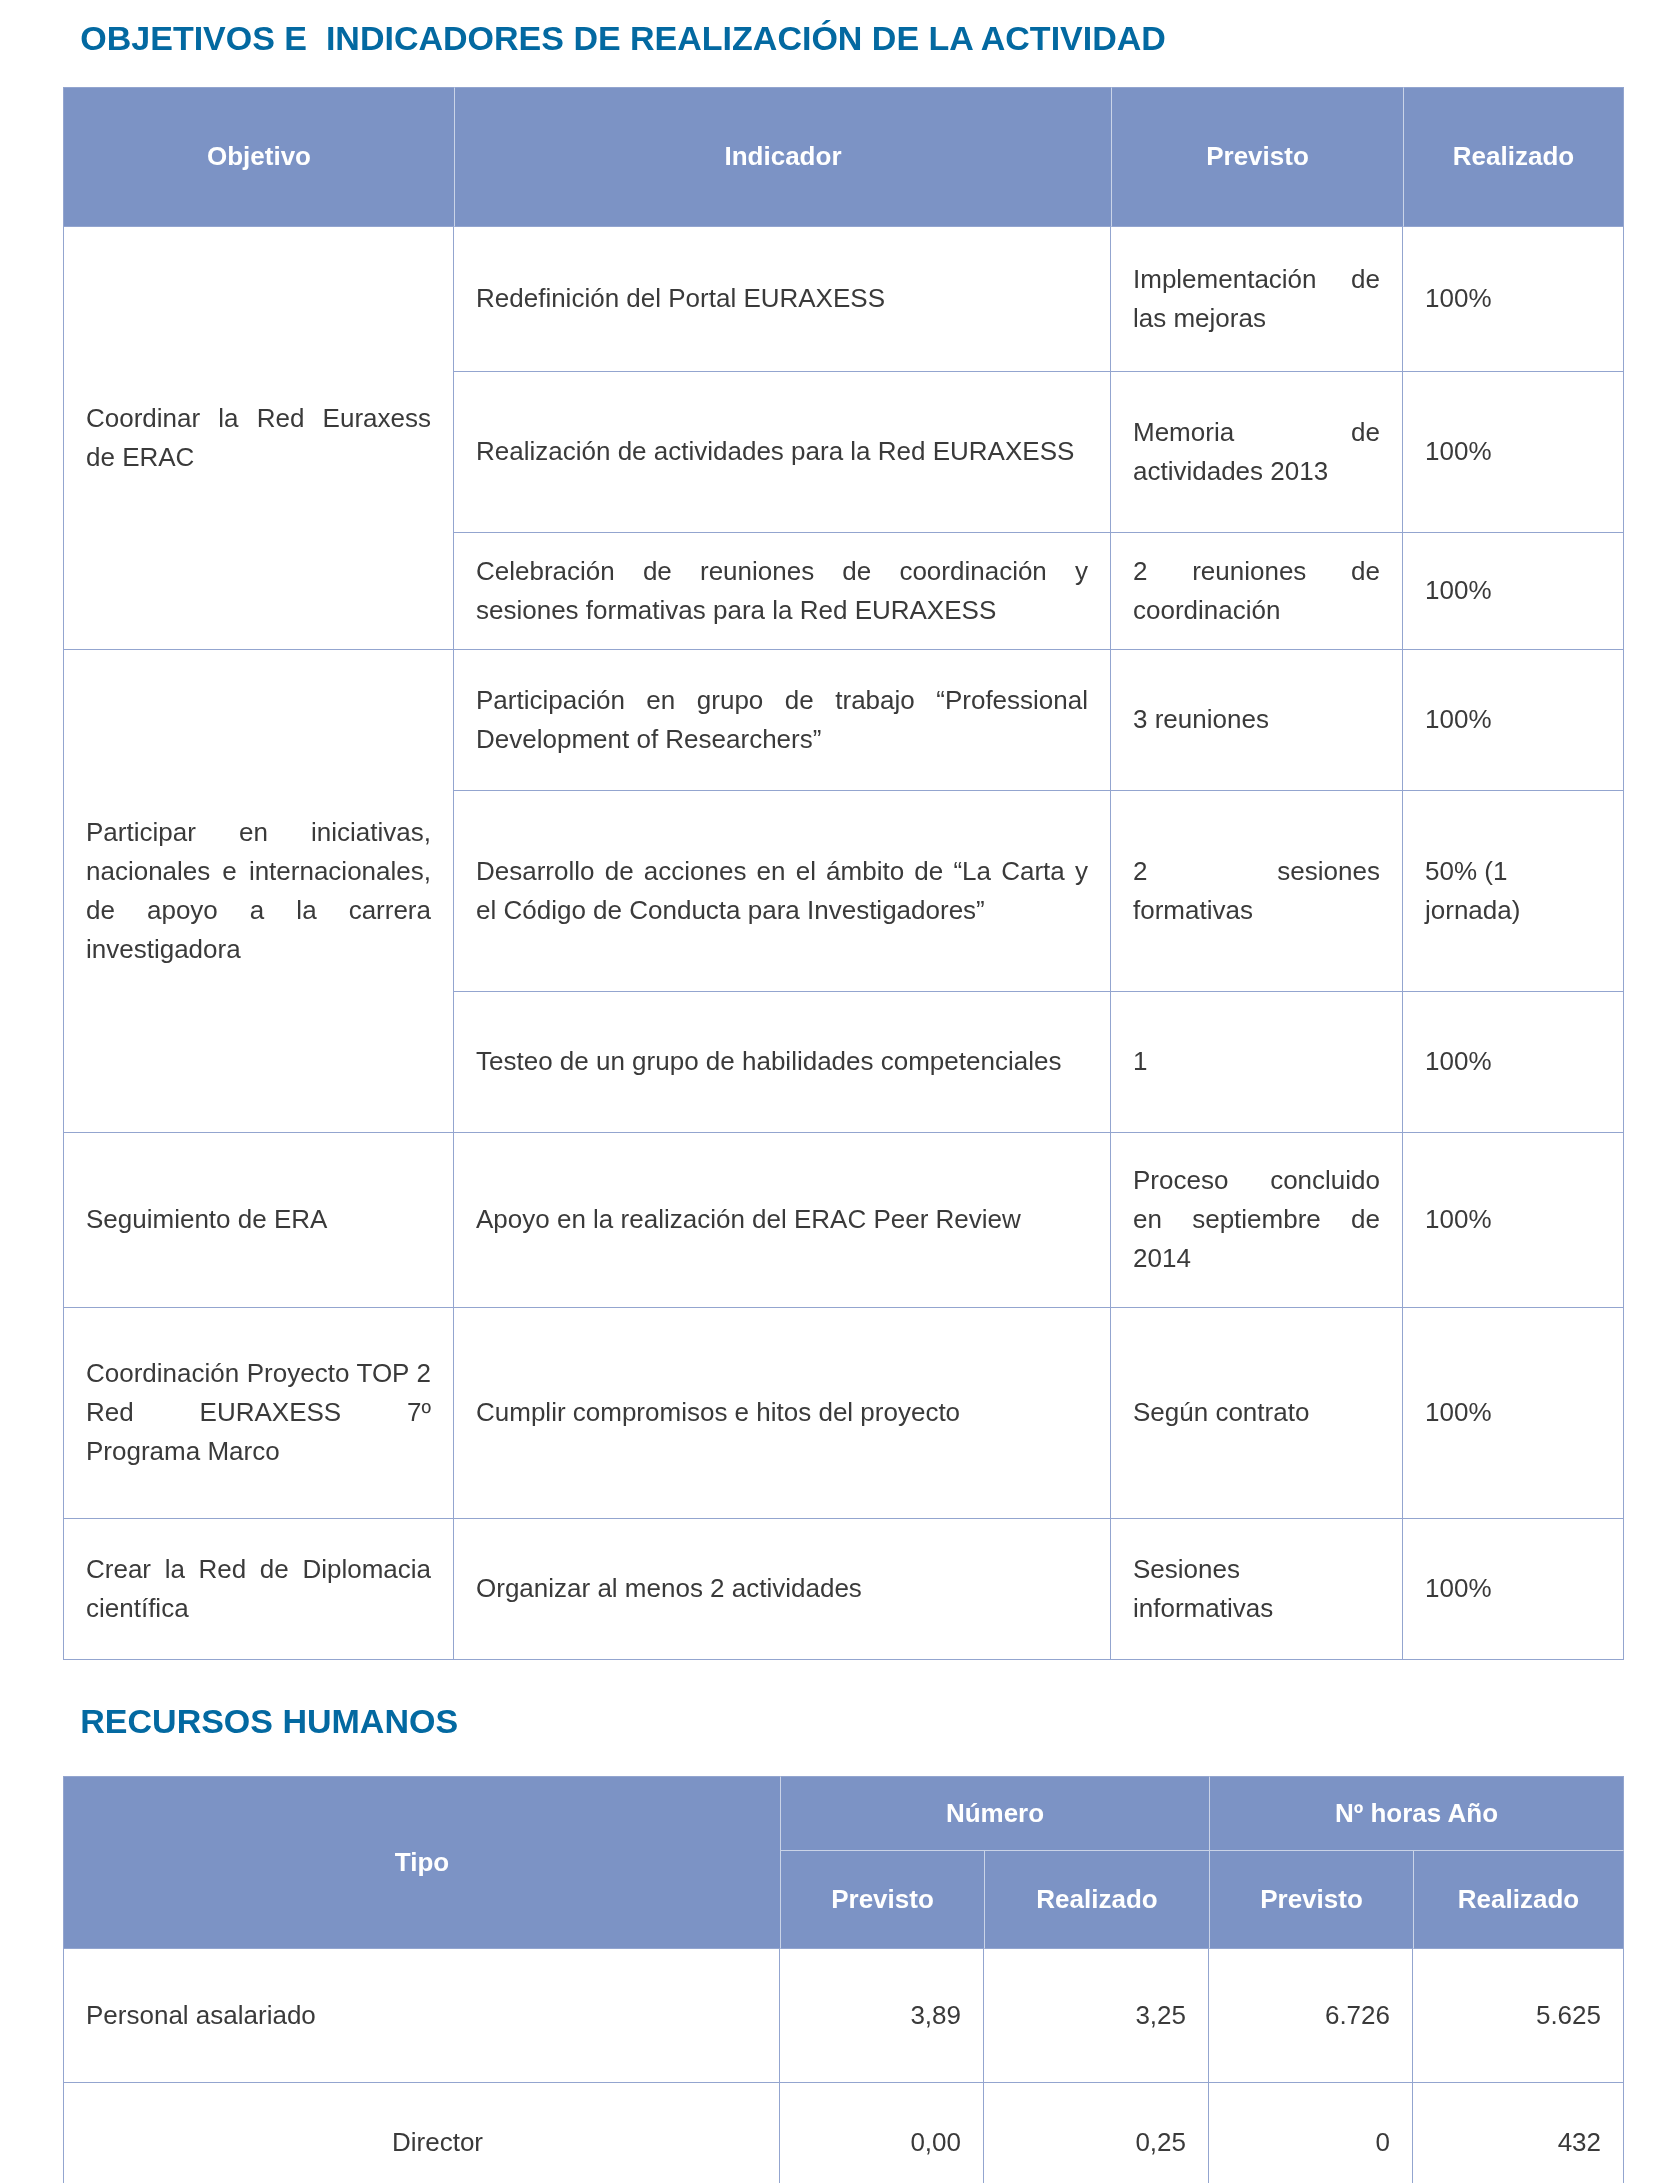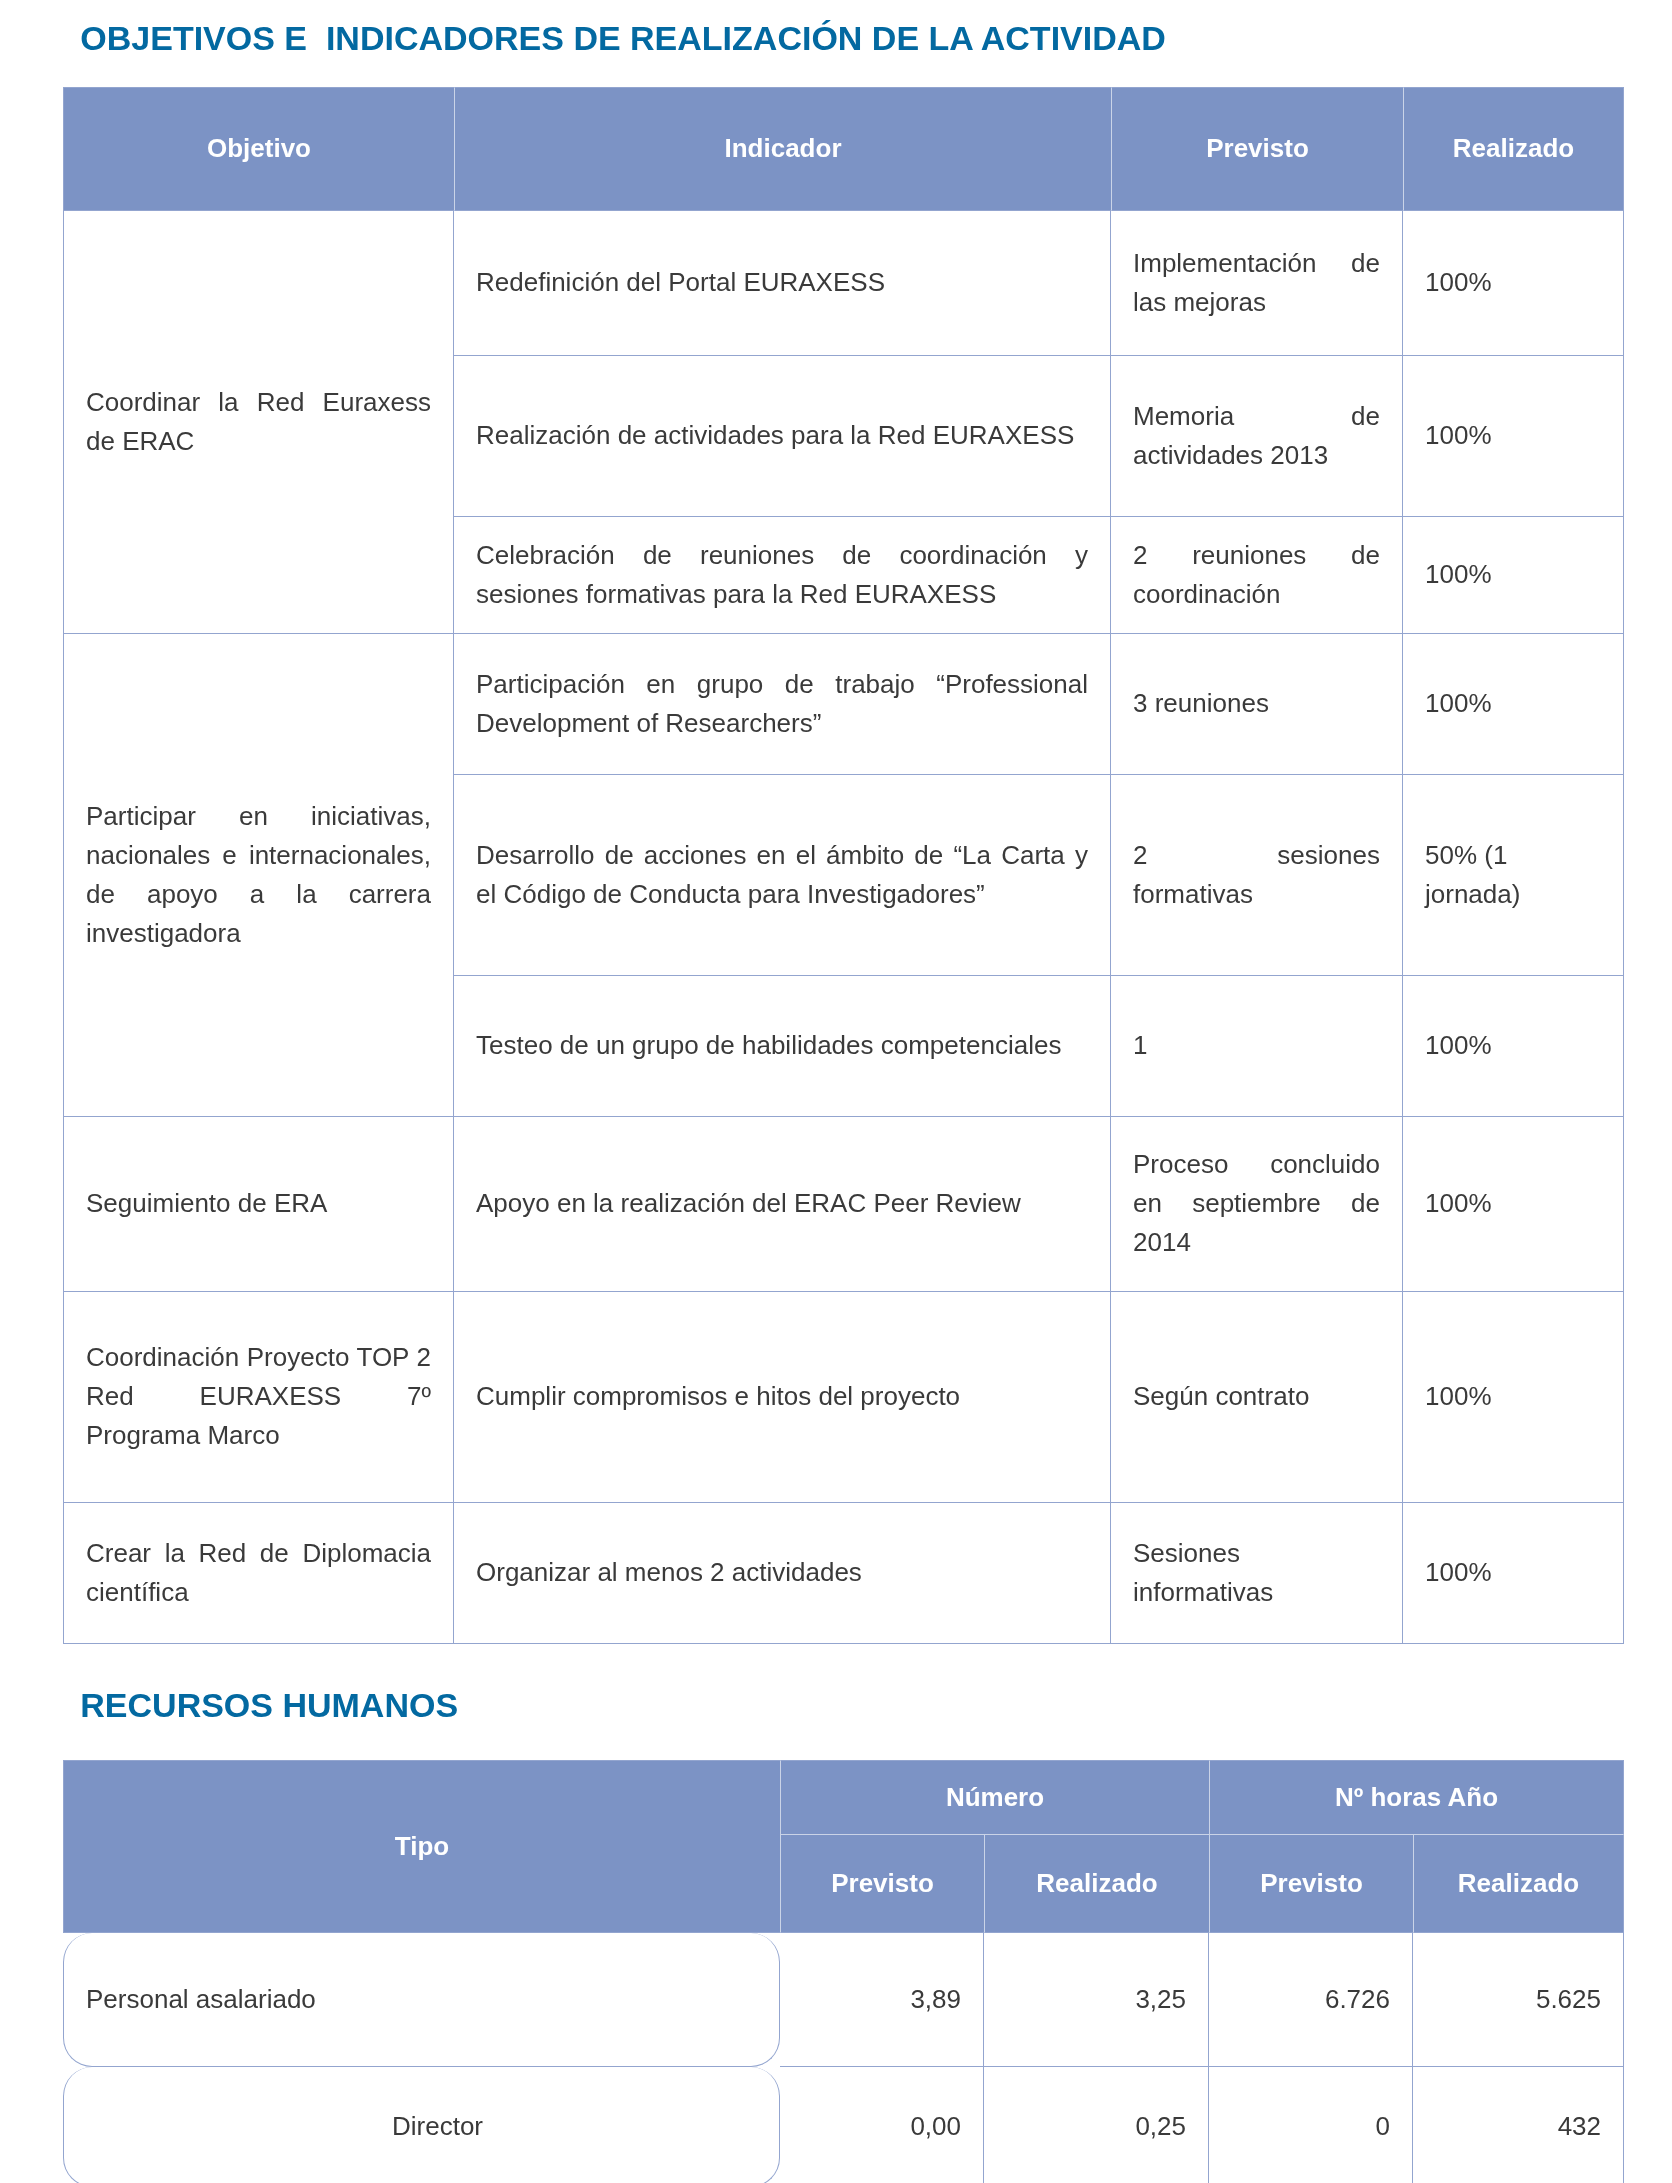--- a/index.html
+++ b/index.html
@@ -51,21 +51,21 @@
   td.ind{text-align:justify;padding:19px 93px 19px 22px;}
   td.prev{text-align:justify;padding:19px 51px 19px 22px;}
   td.real{vertical-align:top;padding:35px 22px 19px 47px;text-align:left;}
   td.vt{vertical-align:top;padding-top:30px;margin-left:31px;}
   th.th-left{text-align:left;padding-left:22px;}
   th.th-obj{padding-left:50px;}
 
   
   table.recursos thead tr.grp th.gline{border-bottom:1.6px solid var(--hdr-sep);}
   table.recursos thead tr.sub th{border-top:none;}
-  td.tipo{padding-left:55px;text-align:left;border-radius:29px;}
+  td.tipo{padding-left:55px;text-align:left;}
   td.tipo.indent2{padding-left:54px;text-align:center;}
   td.num{text-align:right;padding-right:12.6px;}
 
   .partial-bar{
     width:1560px;height:31px;background:var(--hdr);
     margin-top:6.3px;
   }
 </style>
 </head>
 <body>
@@ -75,21 +75,21 @@
   <h1 class="doc-title t1">OBJETIVOS E  INDICADORES DE REALIZACIÓN DE LA ACTIVIDAD</h1>
 
   <table class="grid objetivos">
     <colgroup>
       <col style="width:391px">
         <col style="width:657px">
         <col style="width:292px">
         <col style="width:221px">
     </colgroup>
     <thead>
-      <tr style="height:124px">
+      <tr style="height:140px">
         <th class="first th-left th-obj">Objetivo</th>
         <th class="th-left">Indicador</th>
         <th>Previsto</th>
         <th class="last">Realizado</th>
       </tr>
     </thead>
     <tbody>
       <tr style="height:145px">
         <td class="first obj" rowspan="3">Coordinar la Red Euraxess de ERAC</td>
         <td class="ind">Redefinición del Portal EURAXESS</td>

